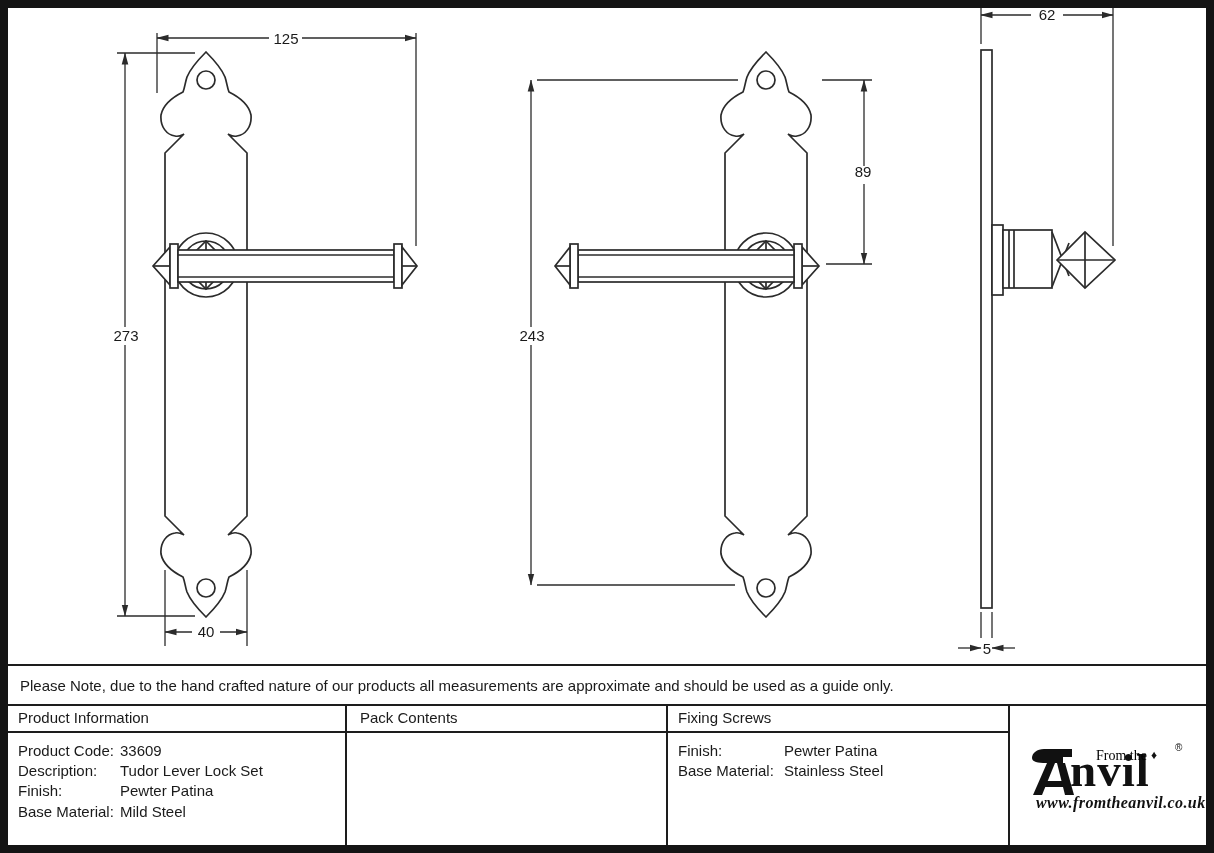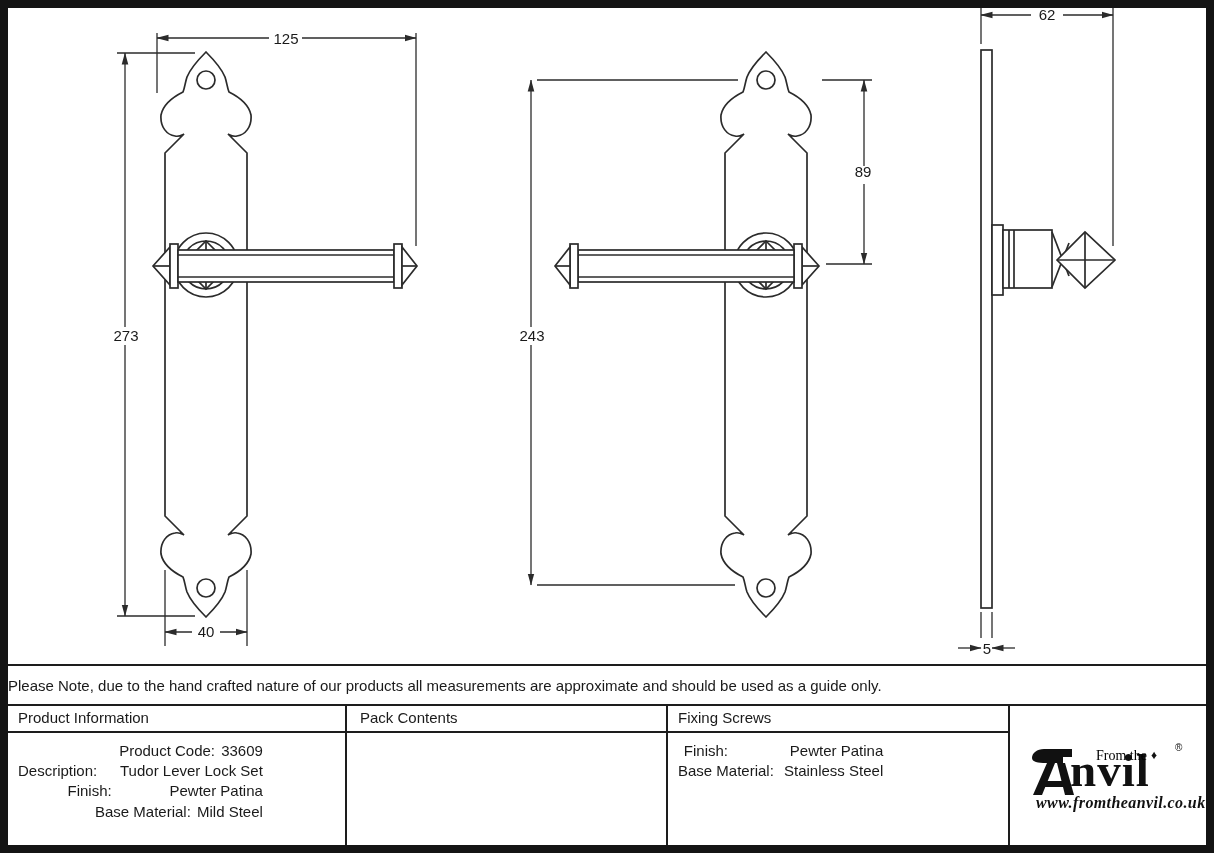--- a/index.html
+++ b/index.html
@@ -13,25 +13,25 @@
     position:absolute; left:0; top:0; right:0; bottom:0;
     border:8px solid #141414; pointer-events:none; z-index:30;
   }
   .drawing-svg { position:absolute; left:0; top:0; z-index:5; }
 
   .hline { position:absolute; background:#1d1d1d; height:2px; z-index:10; }
   .vline { position:absolute; background:#1d1d1d; width:2px; z-index:10; }
 
   .note-row { position:absolute; left:8px; top:666px; width:1198px; height:38px;
     display:flex; align-items:center; z-index:11; }
-  .note-row span { font-size:15px; }
+  .note-row span { padding-left:12px; font-size:15px; }
 
   .th { position:absolute; font-size:15px; z-index:11; height:26px; line-height:26px; top:705px; }
   .cell { position:absolute; z-index:11; font-size:15px; }
-  .row { display:flex; height:20.3px; align-items:center; white-space:nowrap;justify-content:flex-end; }
+  .row { display:flex; height:20.3px; align-items:center; white-space:nowrap; }
   .row .lbl { display:inline-block; width:102px; }
   .fs .lbl { width:106px; }
   .pc .row { display:block; line-height:20.3px; }
 
   .logo { position:absolute; left:1008px; top:706px; width:198px; height:139px; z-index:11;padding-left:24px; }
   .logo-anvil { position:absolute; left:22px; top:39px; }
   .logo-name { position:absolute; left:62px; top:44px; font-family:"Liberation Serif", serif;
     font-weight:600; font-size:47px; line-height:40px; letter-spacing:1px; color:#111; }
   .logo-fromthe { position:absolute; left:88px; top:42px; font-family:"Liberation Serif", serif;
     font-size:14px; color:#000000; }

